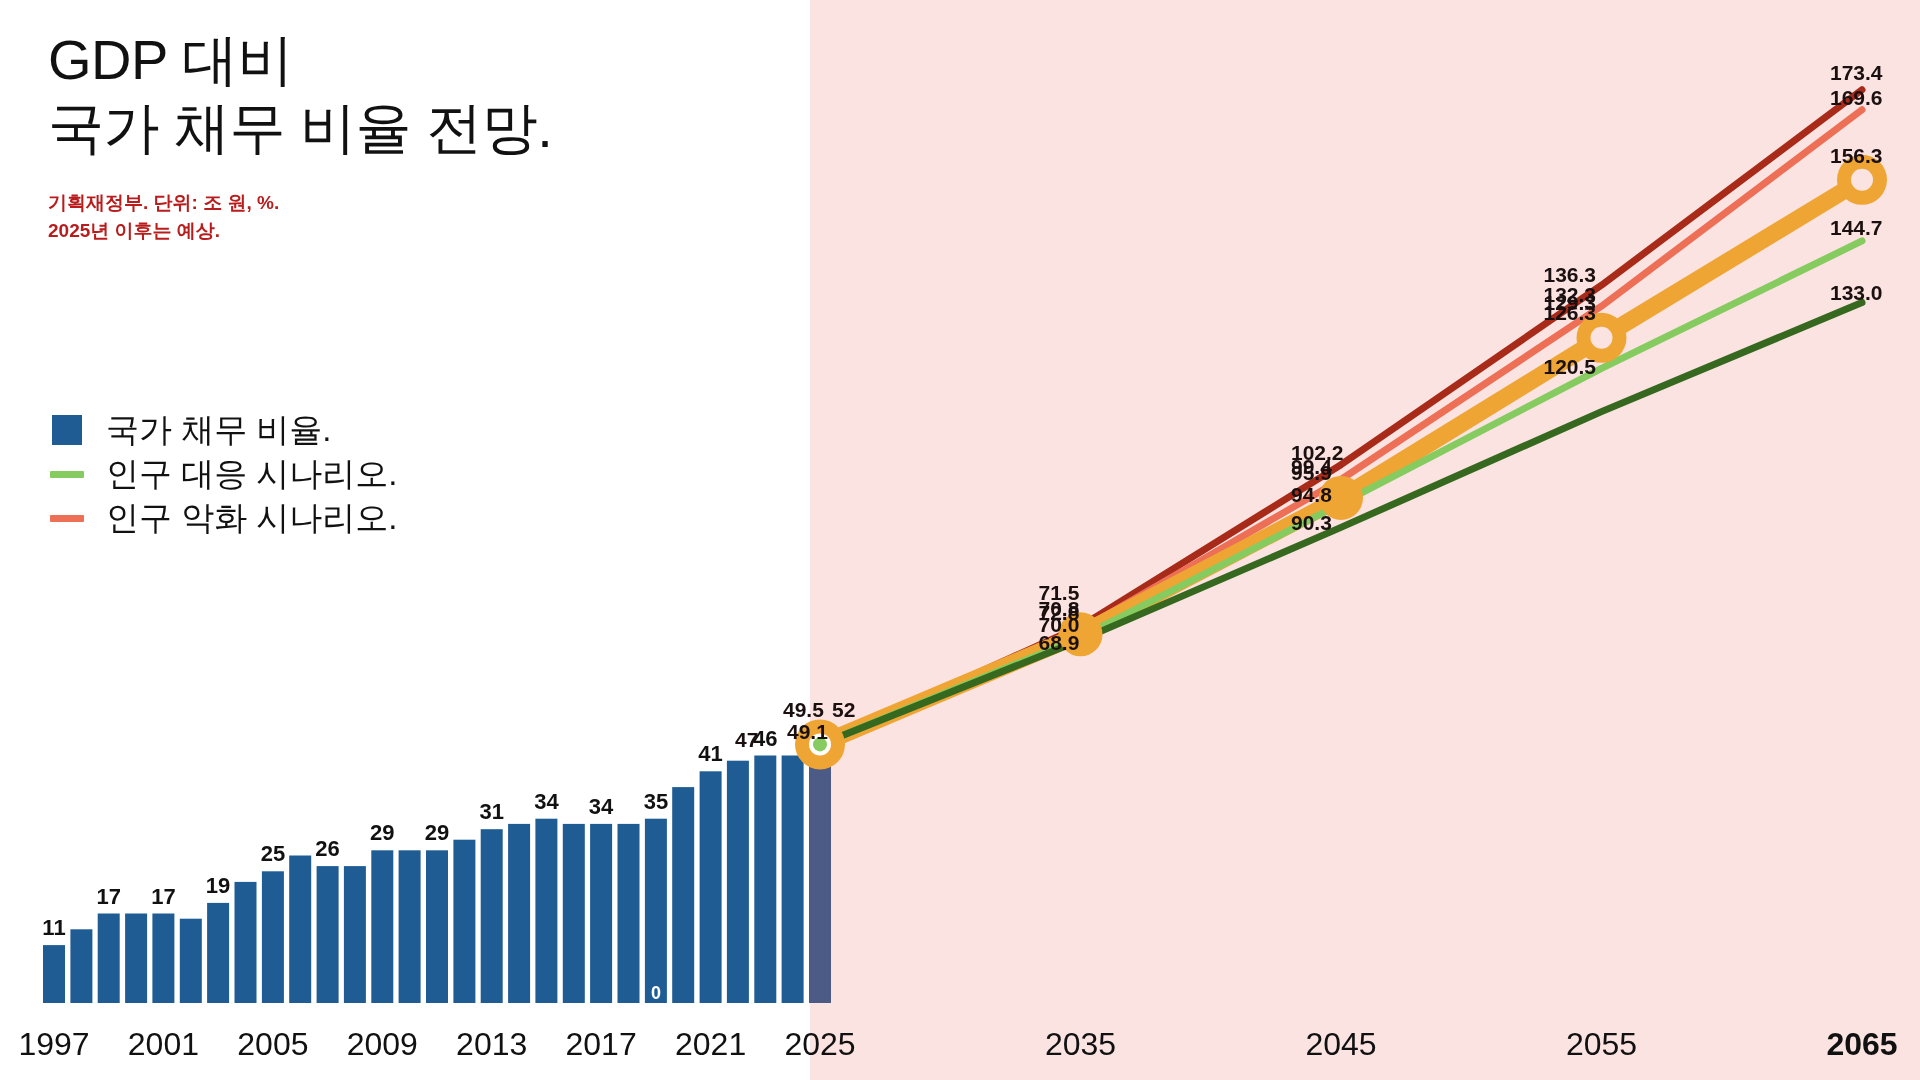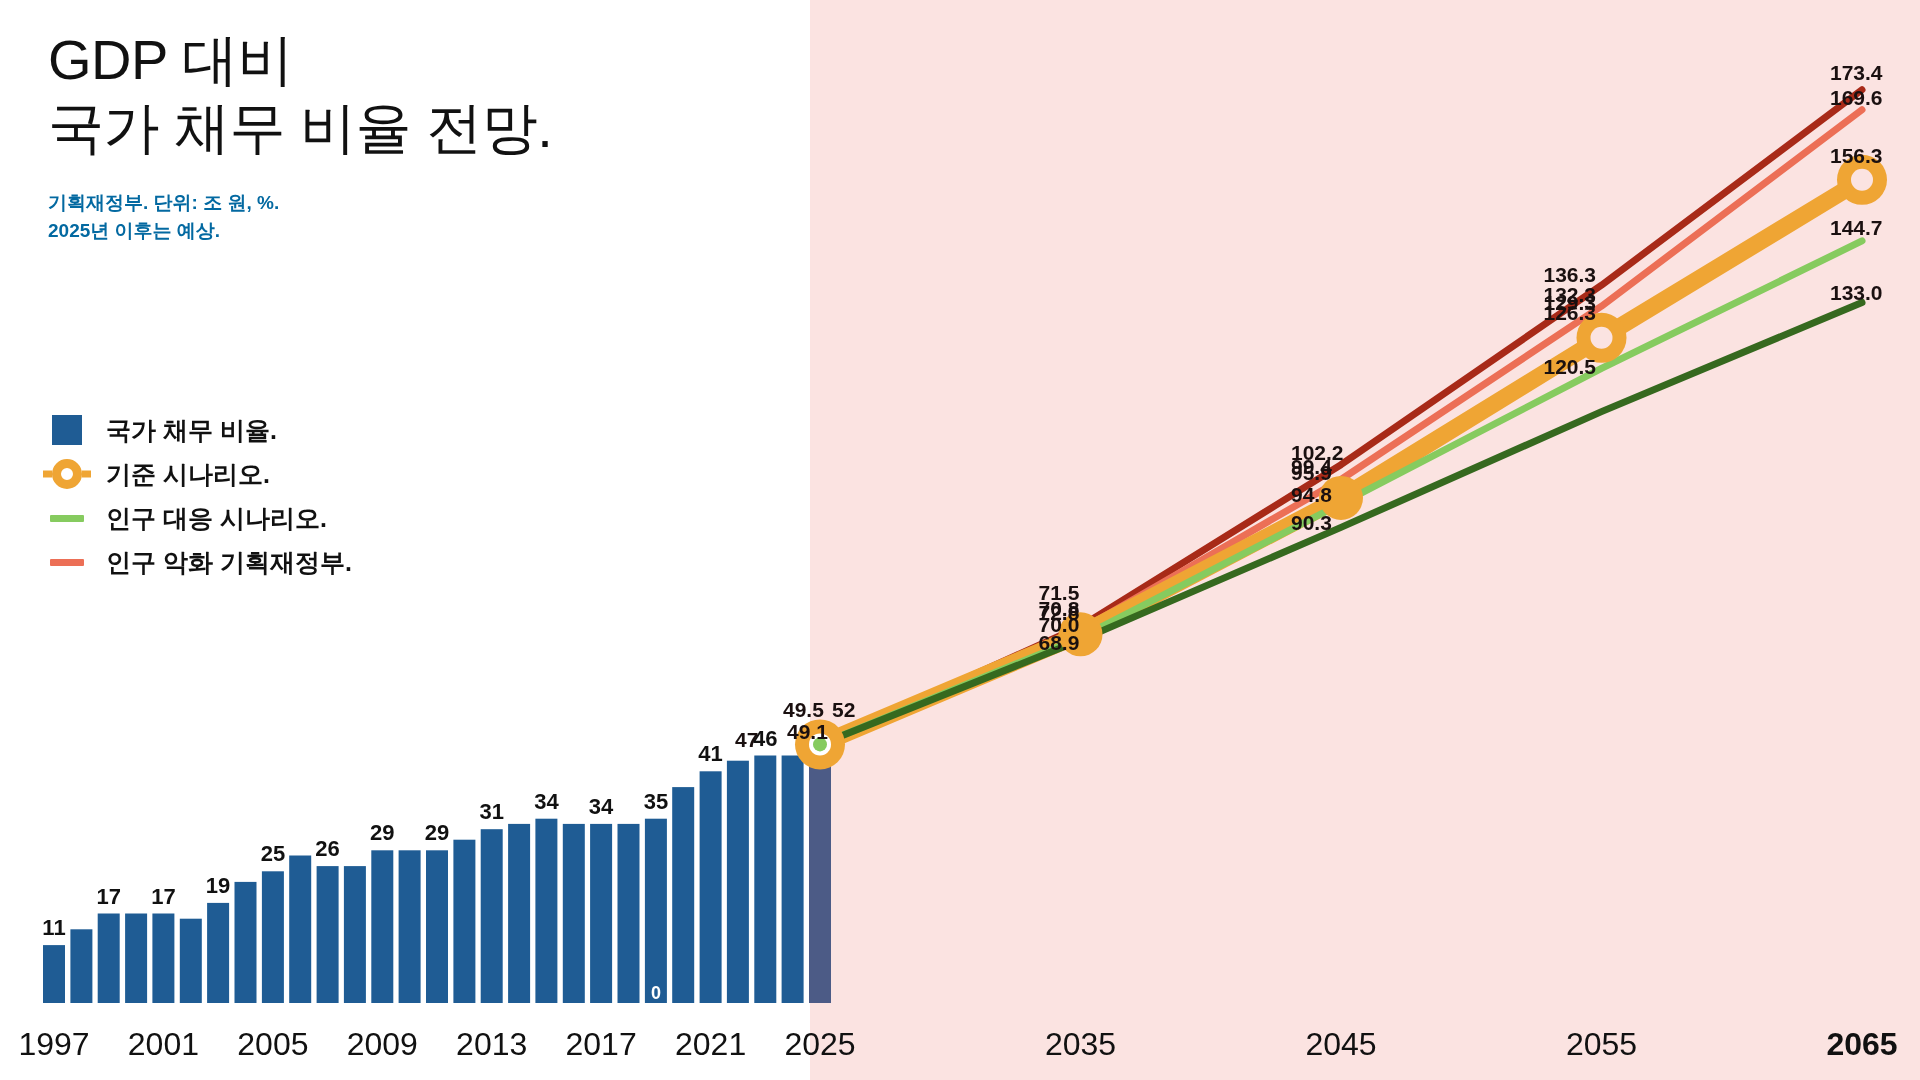--- a/index.html
+++ b/index.html
@@ -19,41 +19,41 @@
   }
 
   
   .title-block { position: absolute; left: 48px; top: 26px; width: 720px; }
   .chart-title {
     font-size: 56px; line-height: 1.22; font-weight: 400; color: #111111;
     letter-spacing: -0.5px; white-space: pre-line;
   }
   .chart-subtitle {
     margin-top: 26px; font-size: 19px; line-height: 1.5; font-weight: 700;
-    color: #0369a1; white-space: pre-line;
+    color: #b91c1c; white-space: pre-line;
   }
 
   
   .legend { position: absolute; left: 50px; top: 408px; }
   .legend-row { display: flex; align-items: center; height: 44px; }
   .legend-key { width: 56px; display: flex; align-items: center; justify-content: flex-start; }
   .swatch-square { width: 30px; height: 30px; background: #1f5c94; margin-left: 2px; }
   .swatch-line { width: 34px; height: 7px; border-radius: 1px; margin-left: 0px; }
   .swatch-ring {
     width: 30px; height: 30px; border-radius: 50%;
     border: 9px solid #efa534; background: transparent; margin-left: 2px;
     position: relative;
   }
   .swatch-ring::before, .swatch-ring::after {
     content: ""; position: absolute; top: 50%; transform: translateY(-50%);
     width: 9px; height: 7px; background: #efa534;
   }
   .swatch-ring::before { left: -18px; }
   .swatch-ring::after { right: -18px; }
-  .legend-label { font-size: 25px; color: #111111; font-weight: 700; white-space: nowrap; }
+  .legend-label { font-size: 33px; color: #111111; font-weight: 400; white-space: nowrap; }
 
   
   .plot { position: absolute; left: 0; top: 0; width: 1920px; height: 1080px; }
   svg.plot-svg { position: absolute; left: 0; top: 0; width: 1920px; height: 1080px; }
 
   .bar { fill: #1f5c94; }
   .bar-forecast { fill: #4c5b86; }
 
   .bar-value {
     font-size: 22px; font-weight: 700; fill: #111111;
@@ -84,38 +84,32 @@
     <div class="chart-subtitle">기획재정부. 단위: 조 원, %.
 2025년 이후는 예상.</div>
   </div>
 
   <div class="legend" id="legend-host">
       <div class="legend-row">
         <div class="legend-key">
           <div class="swatch-square" style="background: rgb(31, 92, 148);"></div>
         </div>
         <div class="legend-label">국가 채무 비율.</div>
-      </div>
-      <div class="legend-row">
-        <div class="legend-key">
-          <div class="swatch-ring" style="border-color: rgb(239, 165, 52);"></div>
-        </div>
-        <div class="legend-label">기준 시나리오.</div>
       </div>
       <div class="legend-row">
         <div class="legend-key">
           <div class="swatch-line" style="background: rgb(134, 203, 95);"></div>
         </div>
         <div class="legend-label">인구 대응 시나리오.</div>
       </div>
       <div class="legend-row">
         <div class="legend-key">
           <div class="swatch-line" style="background: rgb(236, 111, 86);"></div>
         </div>
-        <div class="legend-label">인구 악화 기획재정부.</div>
+        <div class="legend-label">인구 악화 시나리오.</div>
       </div>
     </div>
 
   <div class="plot">
     <svg class="plot-svg" id="plot-svg" viewBox="0 0 1920 1080">
         <g>
           <rect x="43.0" y="945.1" width="22" height="57.9" class="bar"></rect>
           <rect x="70.4" y="929.3" width="22" height="73.7" class="bar"></rect>
           <rect x="97.7" y="913.5" width="22" height="89.5" class="bar"></rect>
           <rect x="125.1" y="913.5" width="22" height="89.5" class="bar"></rect>

